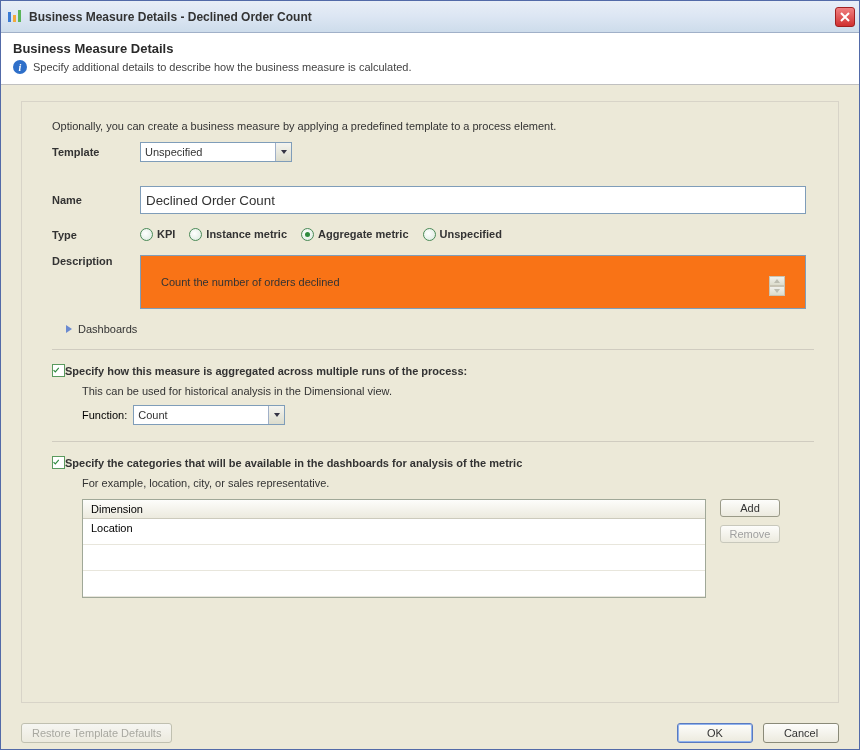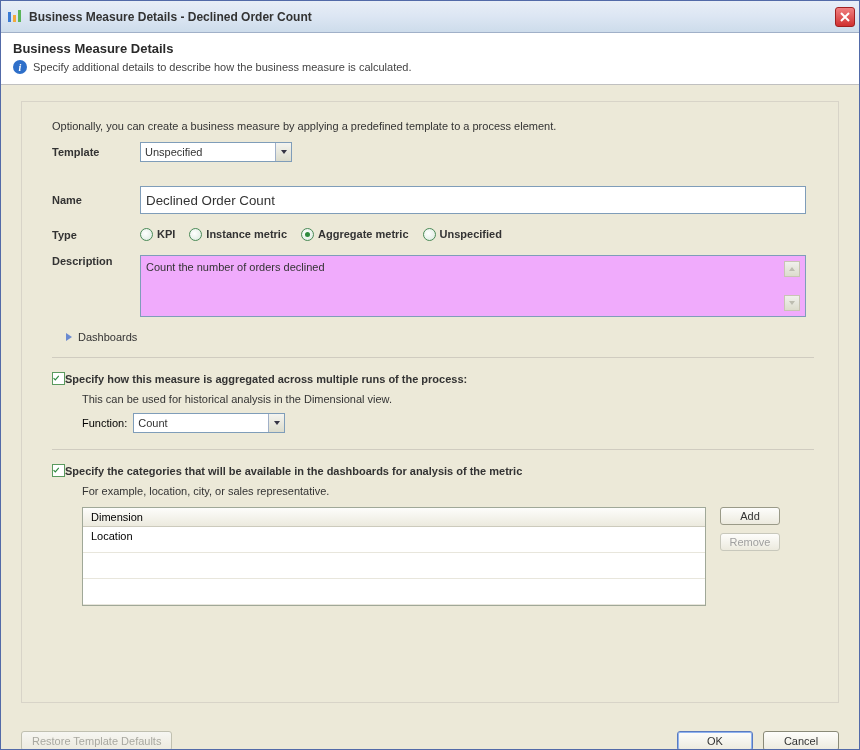--- a/index.html
+++ b/index.html
@@ -132,23 +132,23 @@
     border-radius: 50%;
     border: 1px solid #4a8a57;
     background: radial-gradient(circle at 40% 40%, #fff, #d8e8dc);
     display: inline-flex; align-items:center; justify-content:center;
   }
   .radio.selected::after {
     content:""; width:5px; height:5px; border-radius:50%; background:#2e8a3e;
   }
   .textarea-wrap {
     border:1px solid #7f9db9;
-    background:#f0abfc;
-    padding:5px;
-    width: 666px; height:62px;
+    background:#f97316;
+    padding:20px;
+    width: 666px; height:54px;
     display:flex;
   }
   .textarea-text { flex:1; color:#333; }
   .scroll-arrows { width:16px; display:flex; flex-direction:column; justify-content:space-between; }
   .scroll-arrow {
     width:16px; height:16px;
     background: linear-gradient(#f0f0ec,#dcdccc);
     border:1px solid #c8c4b4;
     display:flex;align-items:center;justify-content:center;
     cursor:pointer;
@@ -199,21 +199,21 @@
     padding: 2px 0;
     width: 60px;
     text-align:center;
     border-radius:3px;
     cursor:pointer;
     color:#333;
   }
   .btn.disabled { color:#a0a0a0; border-color:#c8c8bc; cursor:default; }
   .bottom-bar {
     position:absolute;
-    left:20px; right:20px; bottom:10px;
+    left:20px; right:20px; bottom:18px;
     display:flex;
     justify-content:space-between;
     align-items:center;
   }
   .main-btn {
     border:1px solid #8a8a78;
     background: linear-gradient(#fdfdfb,#eceade);
     padding: 3px 0;
     width: 76px;
     text-align:center;

